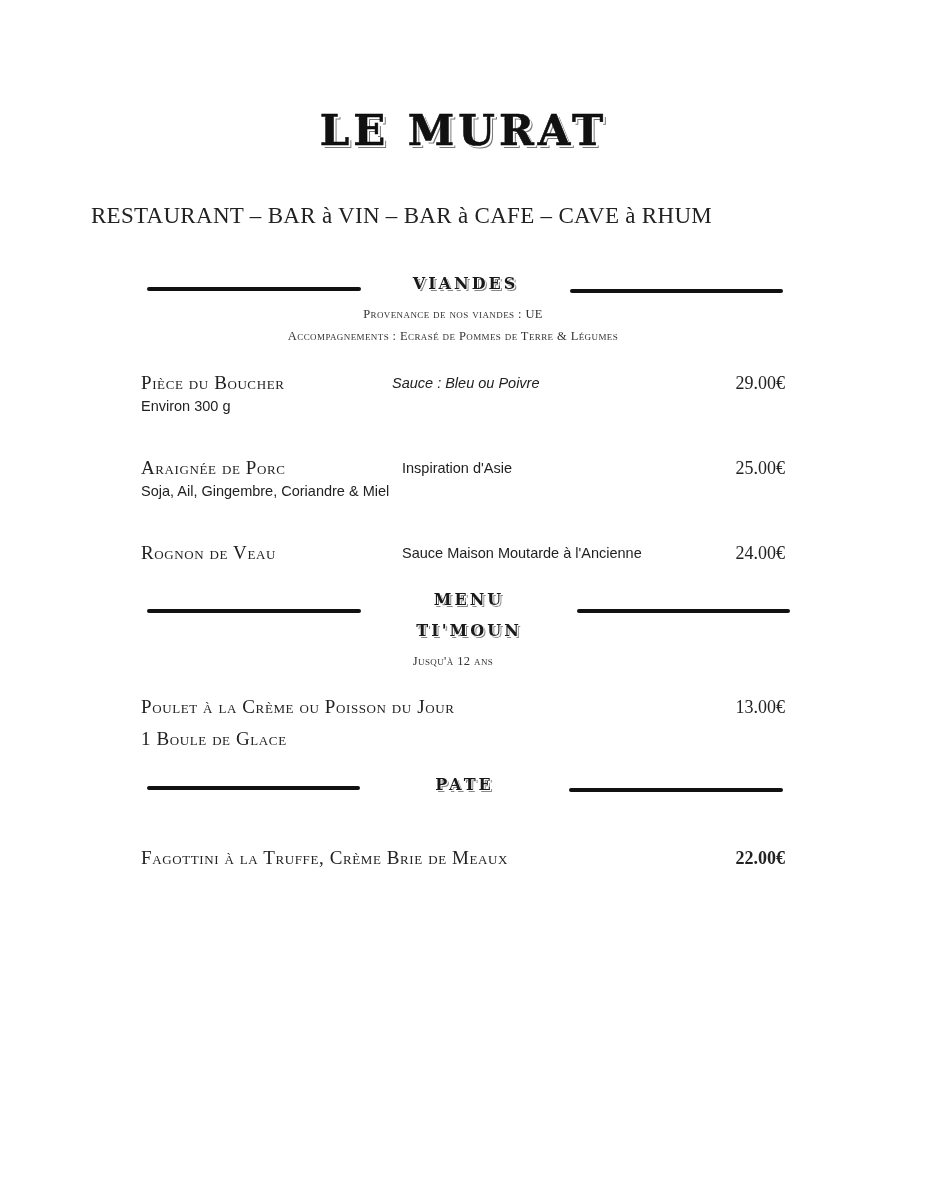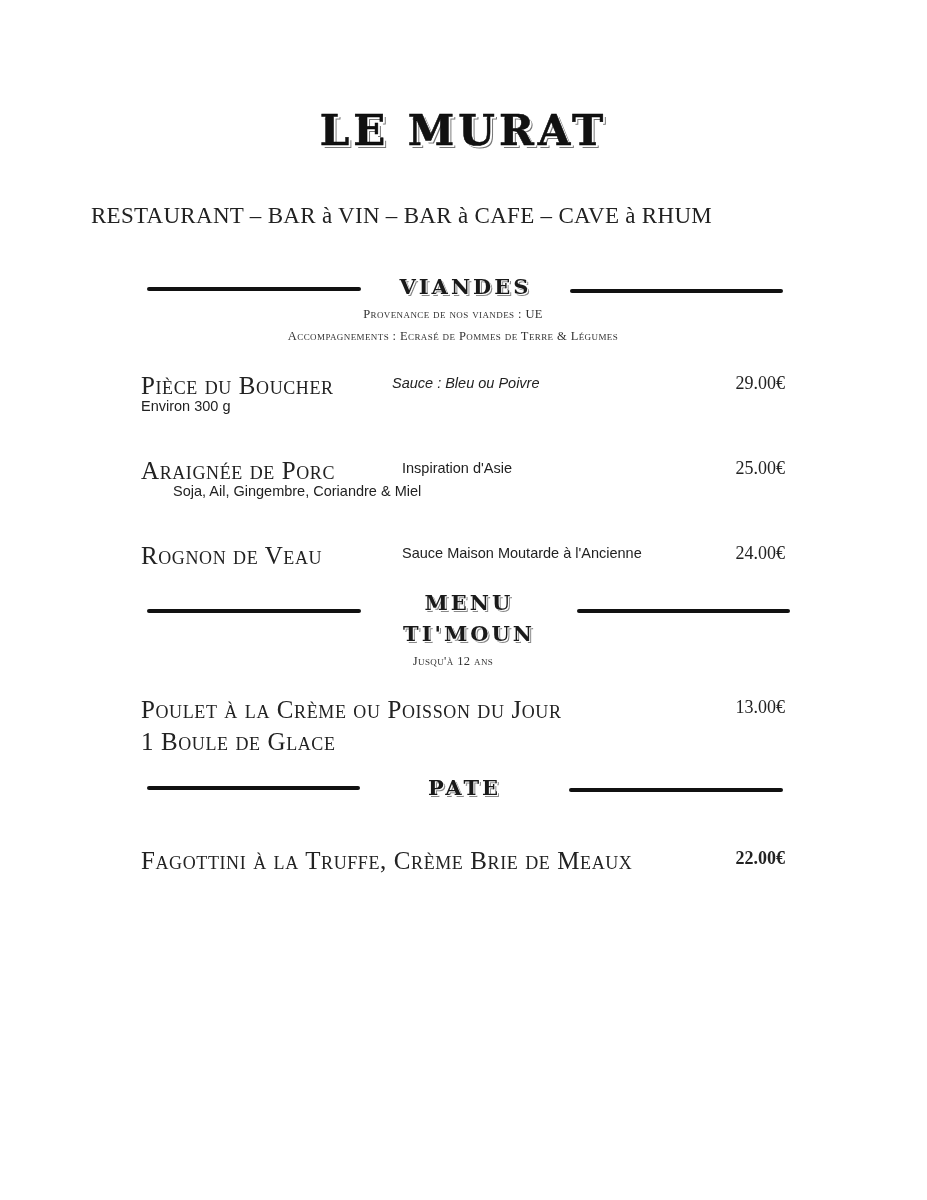--- a/index.html
+++ b/index.html
@@ -12,29 +12,29 @@
     text-shadow: 2px 2px 0 #fff, 3px 3px 0 #777;
     -webkit-text-stroke: 0.5px #000;
   }
   .subtitle {
     left:0; width:803px; top:203px; text-align:center;
     font-family:"Liberation Serif", serif; font-size:23px; letter-spacing:0.3px; color:#222;
   }
   .rule { height:4px; background:#111; border-radius:2px; }
   .sec-head {
     text-align:center;
-    font-family:"DejaVu Serif", serif; font-weight:bold; font-size:21px; letter-spacing:3px; color:#1a1a1a;
+    font-family:"DejaVu Serif", serif; font-weight:bold; font-size:16px; letter-spacing:3px; color:#1a1a1a;
     text-shadow: 1px 1px 0 #fff, 2px 2px 0 #888;
   }
   .note {
     left:0; width:906px; text-align:center;
     font-family:"Liberation Serif", serif; font-size:12.5px; font-variant:small-caps; letter-spacing:0.4px; color:#333;
   }
   .dish {
-    font-family:"Liberation Serif", serif; font-size:25px; font-variant:small-caps; letter-spacing:0.6px; color:#222; white-space:nowrap;
+    font-family:"Liberation Serif", serif; font-size:19px; font-variant:small-caps; letter-spacing:0.6px; color:#222; white-space:nowrap;
   }
   .desc {
     font-family:"Liberation Sans", sans-serif; font-size:14.5px; color:#222; white-space:nowrap;
   }
   .price {
     font-family:"Liberation Serif", serif; font-size:18px; color:#222; text-align:right; width:120px; white-space:nowrap;
   }
 </style>
 </head>
 <body>
@@ -49,21 +49,21 @@
 <div class="abs note" style="top:329px;">Accompagnements : Ecrasé de Pommes de Terre &amp; Légumes</div>
 
 <div class="abs dish" style="left:141px; top:372px;">Pièce du Boucher</div>
 <div class="abs desc" style="left:392px; top:375px;font-style:italic;">Sauce : Bleu ou Poivre</div>
 <div class="abs price" style="left:665px; top:373px;">29.00€</div>
 <div class="abs desc" style="left:141px; top:398px;">Environ 300 g</div>
 
 <div class="abs dish" style="left:141px; top:457px;text-align:right;">Araignée de Porc</div>
 <div class="abs desc" style="left:402px; top:460px;">Inspiration d'Asie</div>
 <div class="abs price" style="left:665px; top:458px;">25.00€</div>
-<div class="abs desc" style="left:141px; top:483px;margin-left:32px;">Soja, Ail, Gingembre, Coriandre &amp; Miel</div>
+<div class="abs desc" style="left:141px; top:483px;">Soja, Ail, Gingembre, Coriandre &amp; Miel</div>
 
 <div class="abs dish" style="left:141px; top:542px;">Rognon de Veau</div>
 <div class="abs desc" style="left:402px; top:545px;">Sauce Maison Moutarde à l'Ancienne</div>
 <div class="abs price" style="left:665px; top:543px;">24.00€</div>
 
 <div class="abs rule" style="left:147px; top:609px; width:214px;"></div>
 <div class="abs sec-head" style="left:361px; width:216px; top:590px;">MENU</div>
 <div class="abs sec-head" style="left:361px; width:216px; top:621px;">TI'MOUN</div>
 <div class="abs rule" style="left:577px; top:609px; width:213px;"></div>
 <div class="abs note" style="top:654px;">Jusqu'à 12 ans</div>

